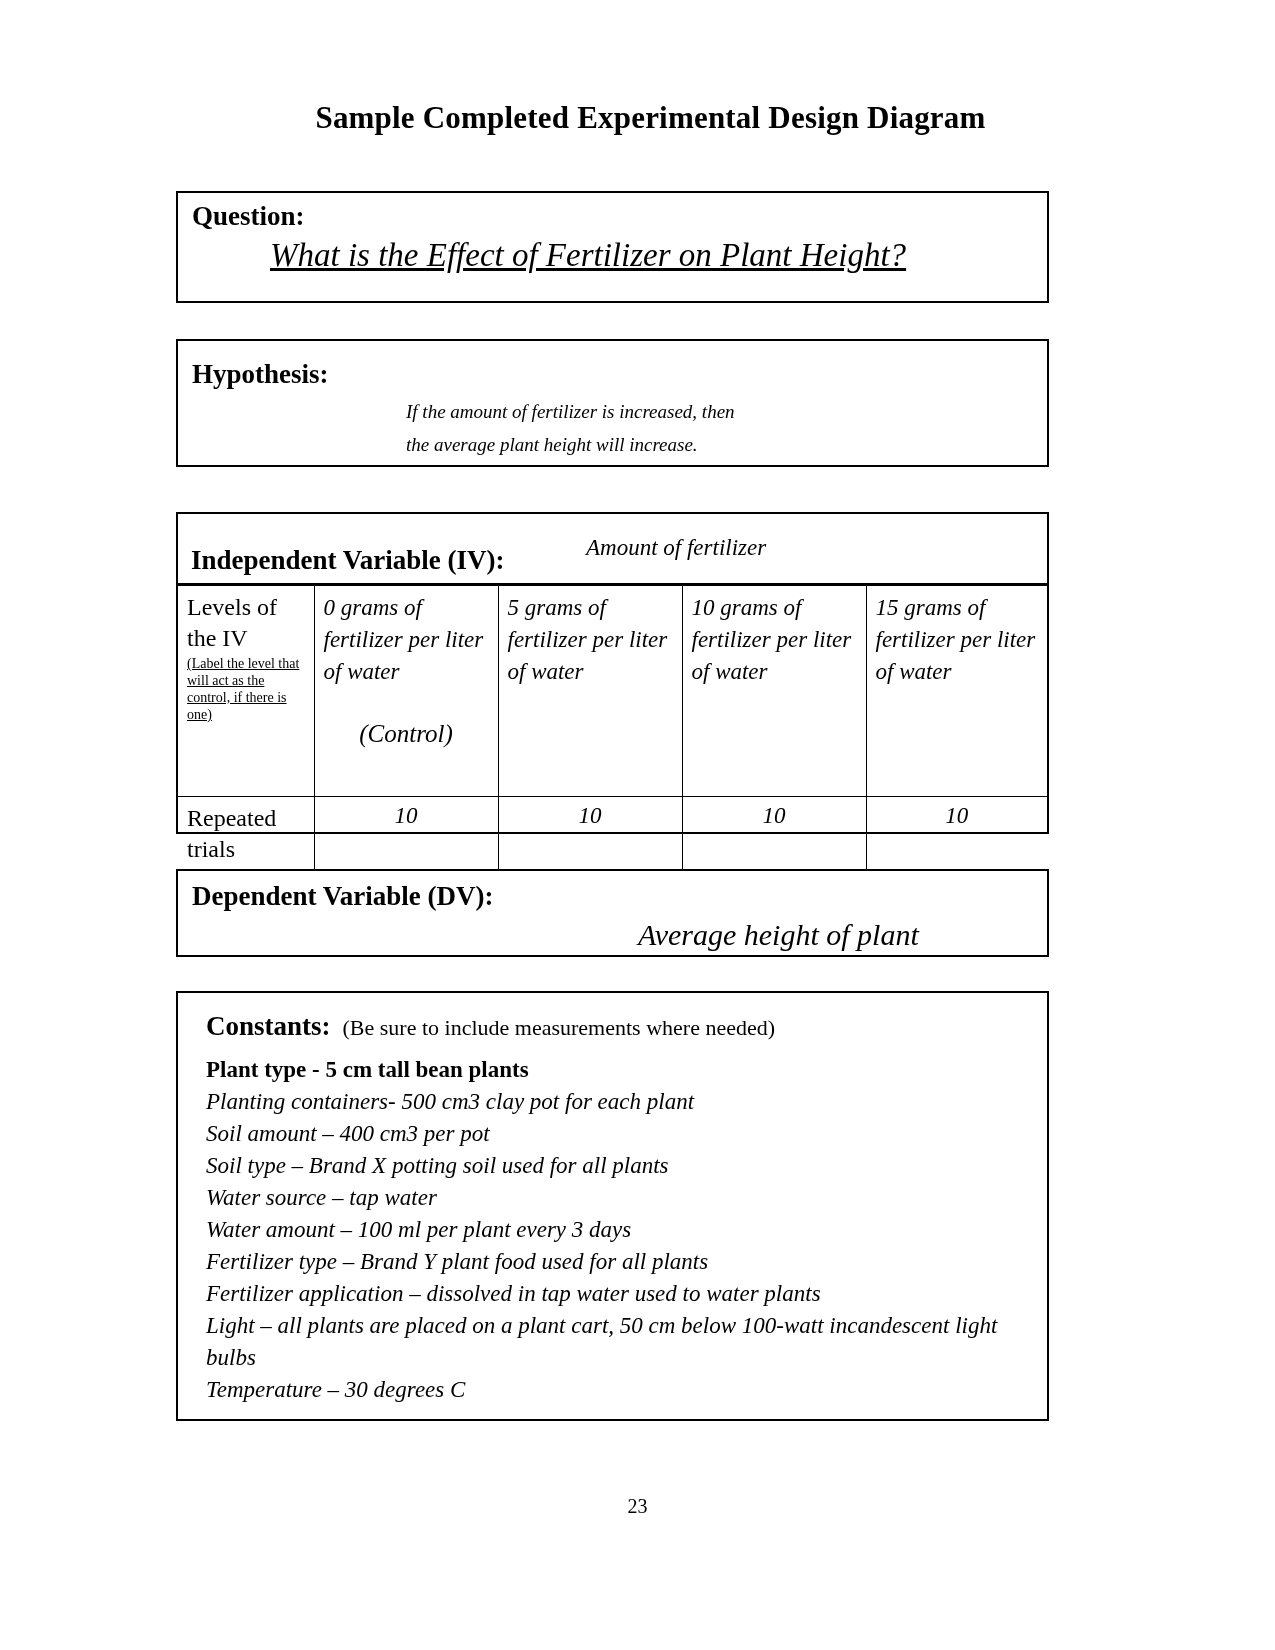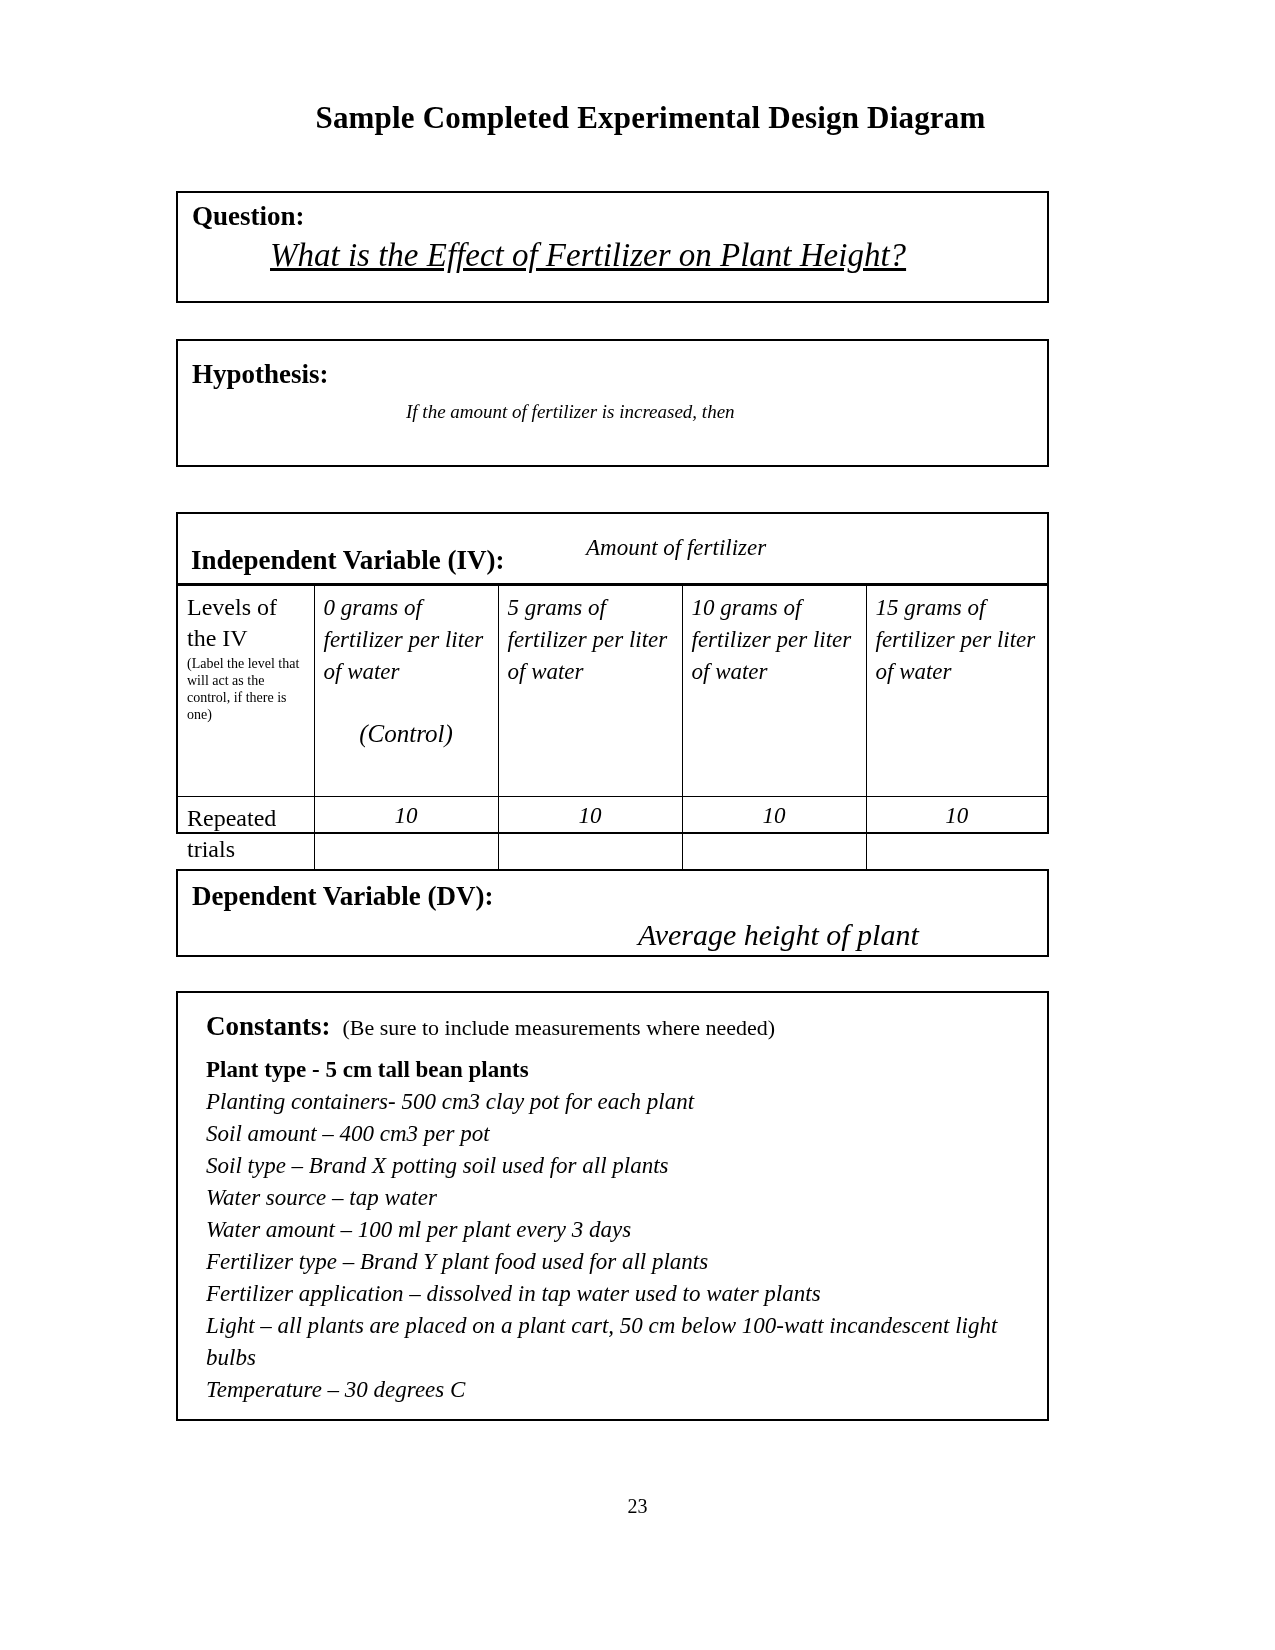--- a/index.html
+++ b/index.html
@@ -139,20 +139,21 @@
   }
   .rowhead {
     font-size: 24px;
     line-height: 31px;
   }
   .rowhead-note {
     font-size: 14px;
     line-height: 17px;
     display: block;
     margin-top: 1px;
+    text-decoration: underline;
   }
   .level-cell {
     font-style: italic;
     font-size: 23px;
     line-height: 32px;
     height: 200px;
   }
   .control-tag {
     display: block;
     text-align: center;
@@ -233,20 +234,21 @@
 
   <div class="box" id="question-box">
     <div class="label-bold" id="question-label">Question:</div>
     <div id="question-text">What is the Effect of Fertilizer on Plant Height?</div>
   </div>
 
   <div class="box" id="hypothesis-box">
     <div class="label-bold" id="hypothesis-label">Hypothesis:</div>
     <div id="hypothesis-text">
       <div>If the amount of fertilizer is increased, then</div>
+      <div>the average plant height will increase.</div>
     </div>
   </div>
 
   <div class="box" id="iv-box">
     <div id="iv-header">
       <span class="label-bold" id="iv-label">Independent Variable (IV):</span>
       <span id="iv-value">Amount of fertilizer</span>
     </div>
     <table id="iv-table">
       <colgroup>

